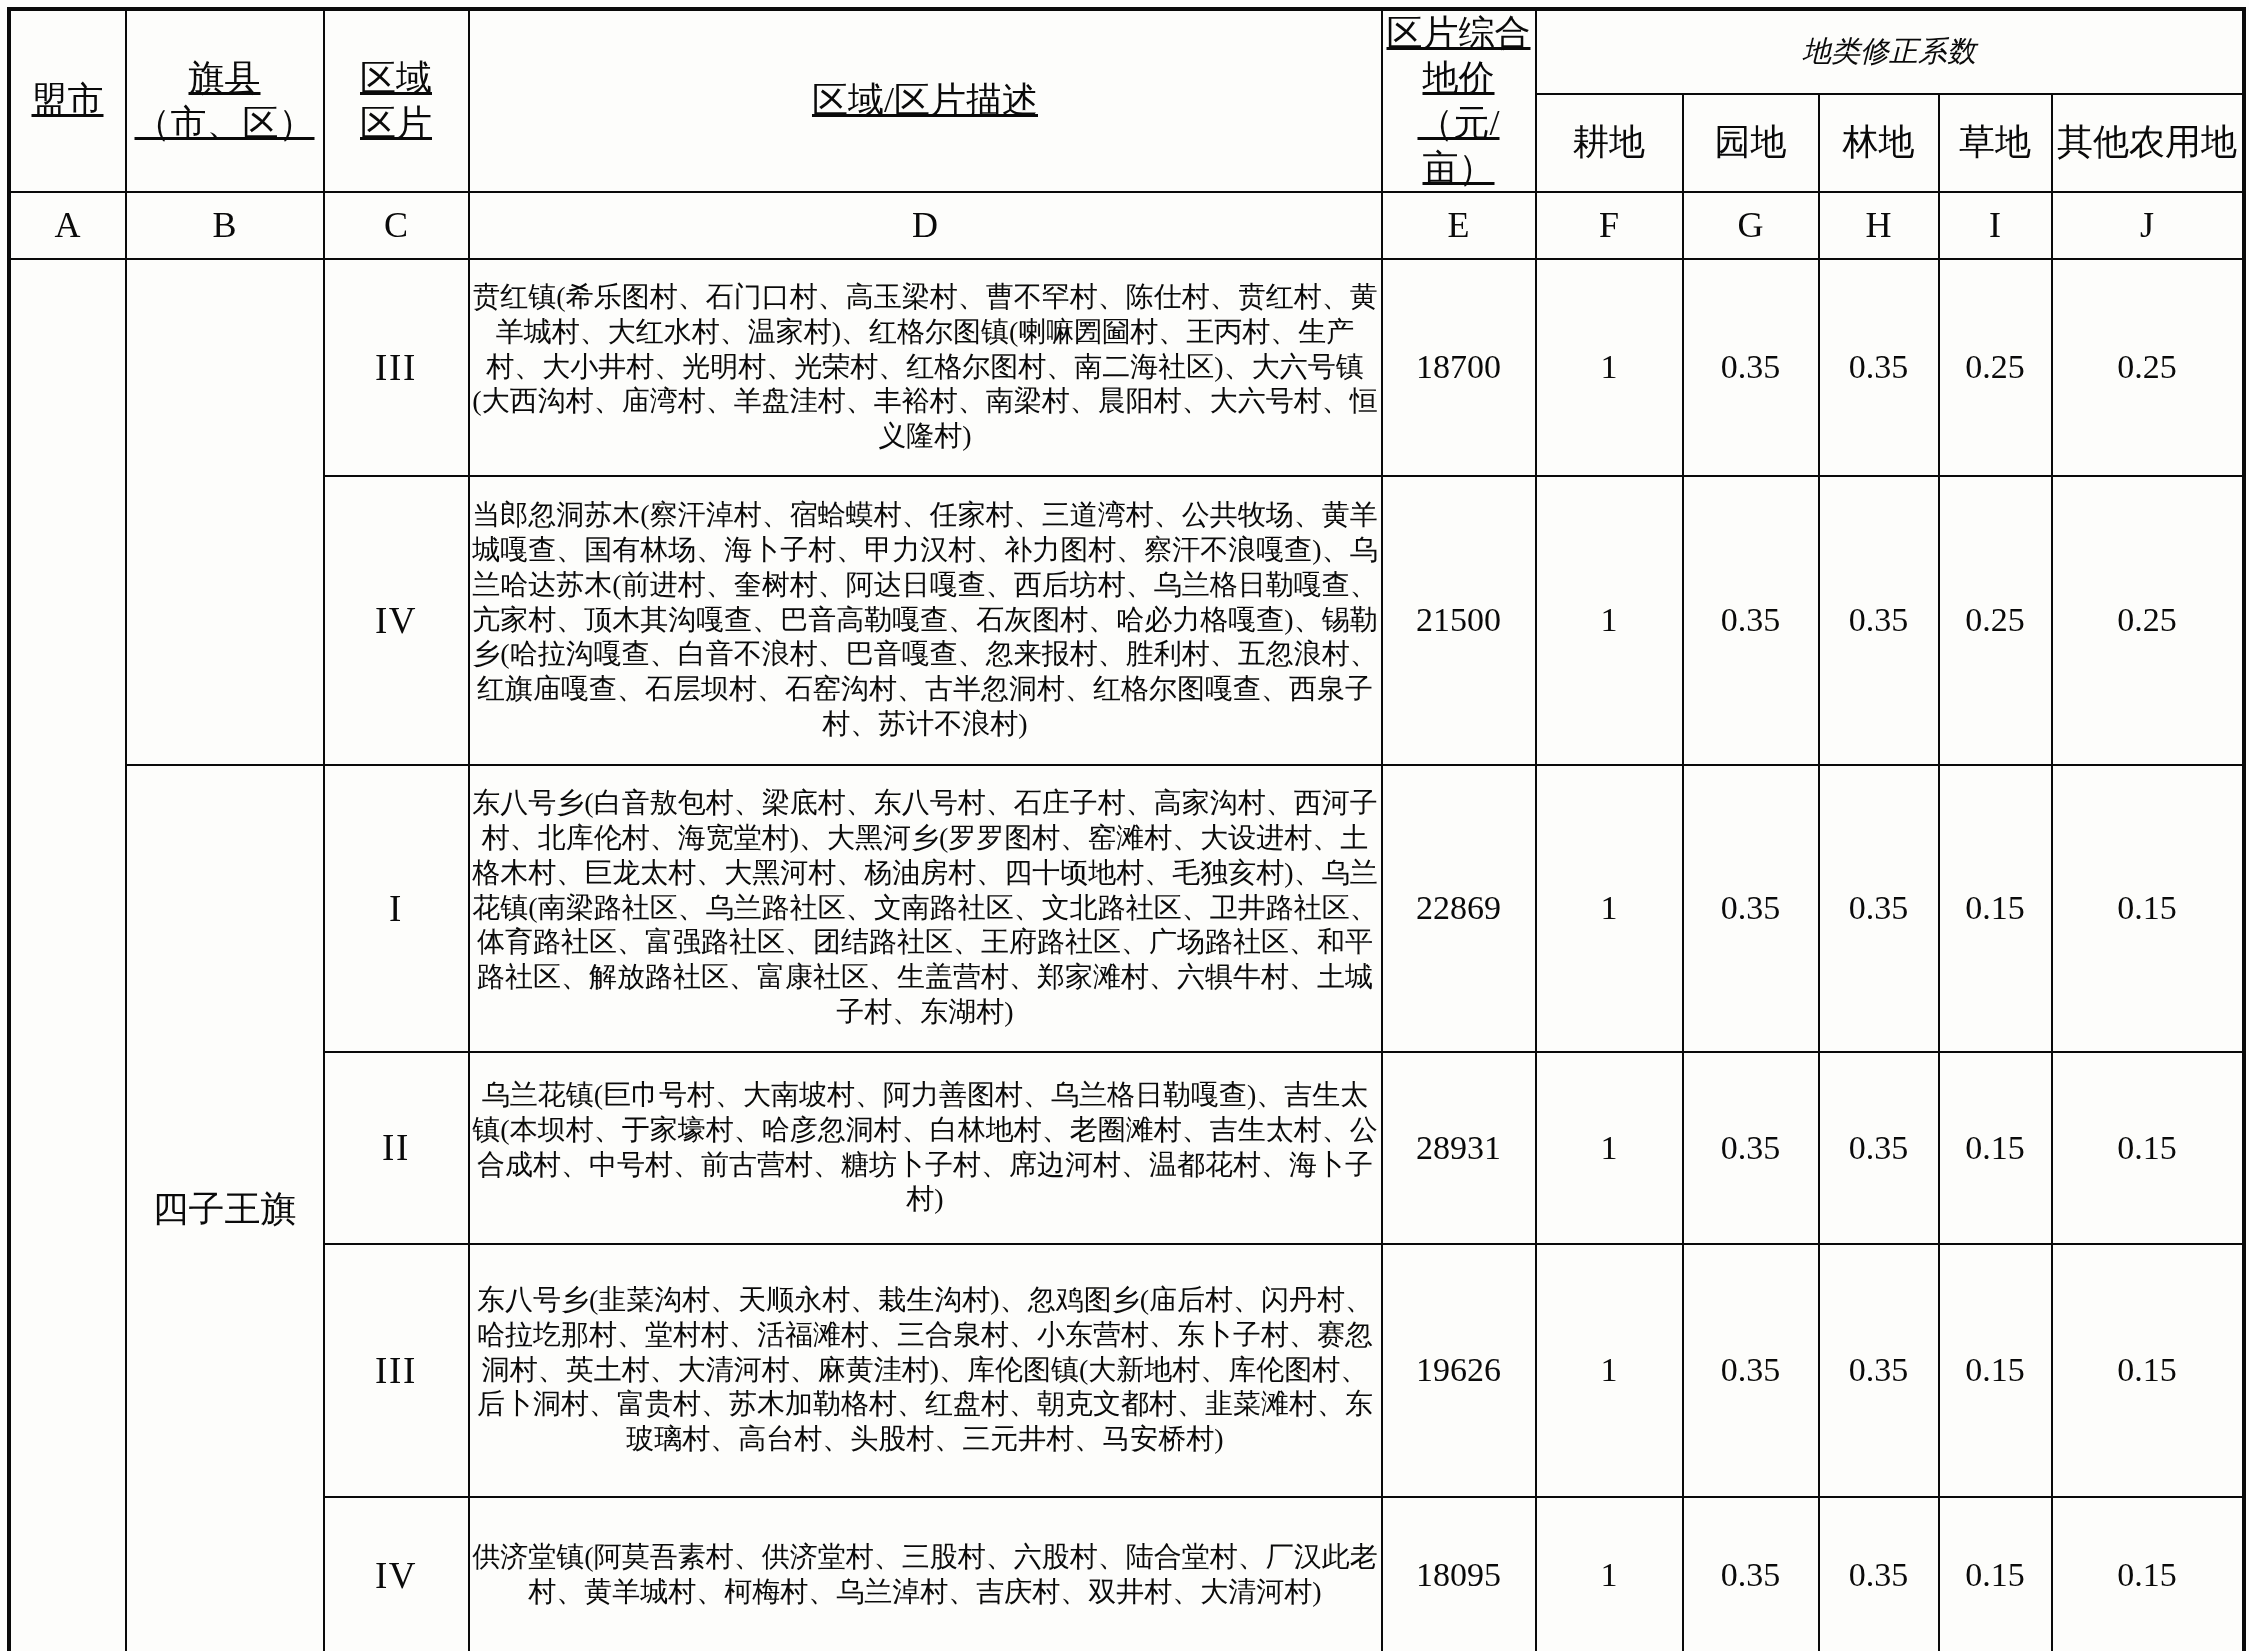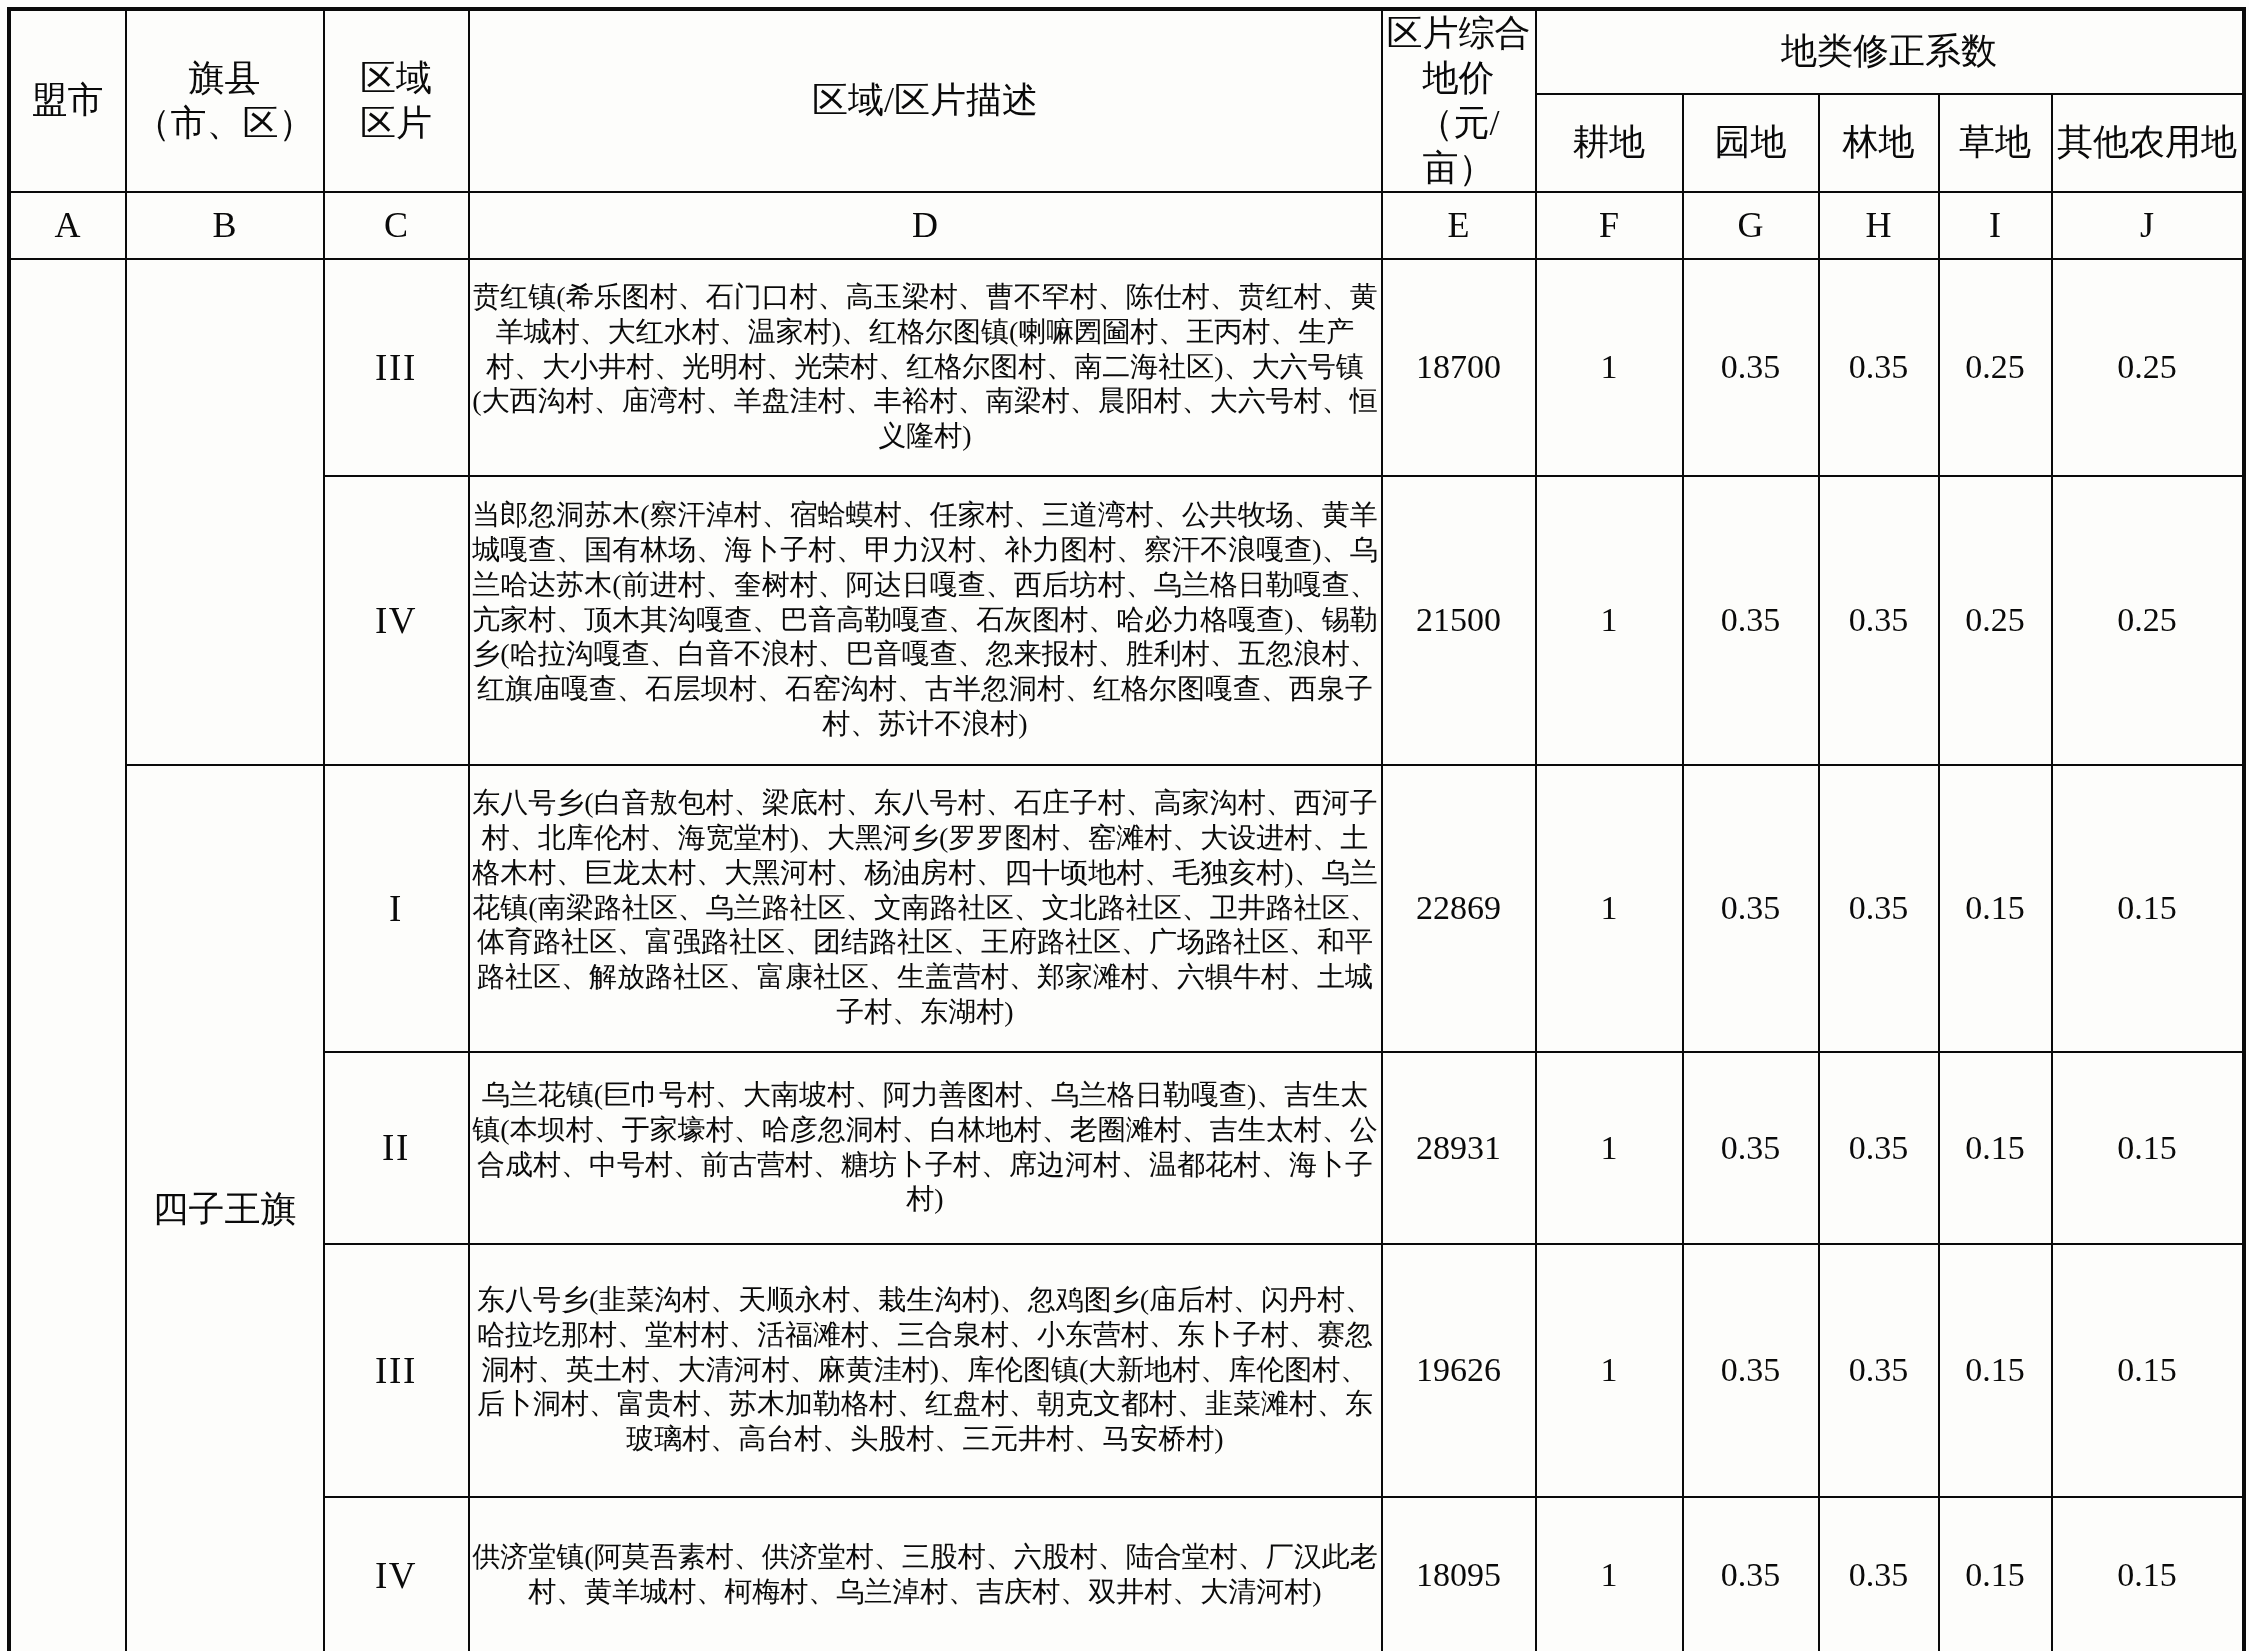--- a/index.html
+++ b/index.html
@@ -19,22 +19,22 @@
     border:4.8px solid #0a0a0a;
   }
   table.doc td,table.doc th{
     border:2.4px solid #0a0a0a;
     padding:0;
     vertical-align:middle;
     text-align:center;
     font-weight:normal;
     overflow:hidden;
   }
-  .hdr{font-size:36px;line-height:1.25;white-space:pre-line;}
-  .grp{font-size:36px;}
+  .hdr{font-size:36px;line-height:1.25;white-space:pre-line;text-decoration:underline;}
+  .grp{font-size:29px;font-style:italic;}
   .sub{font-size:36px;margin-left:15px;}
   .letter{font-size:36px;font-weight:bold;height:65px;}
   .desc{
     text-align:justify;
     vertical-align:middle;
     font-size:28px;
     line-height:1.24;
     padding:4.8px 8px 4.8px 6.5px;
   }
   .zone{font-size:37px;letter-spacing:1.6px;}

